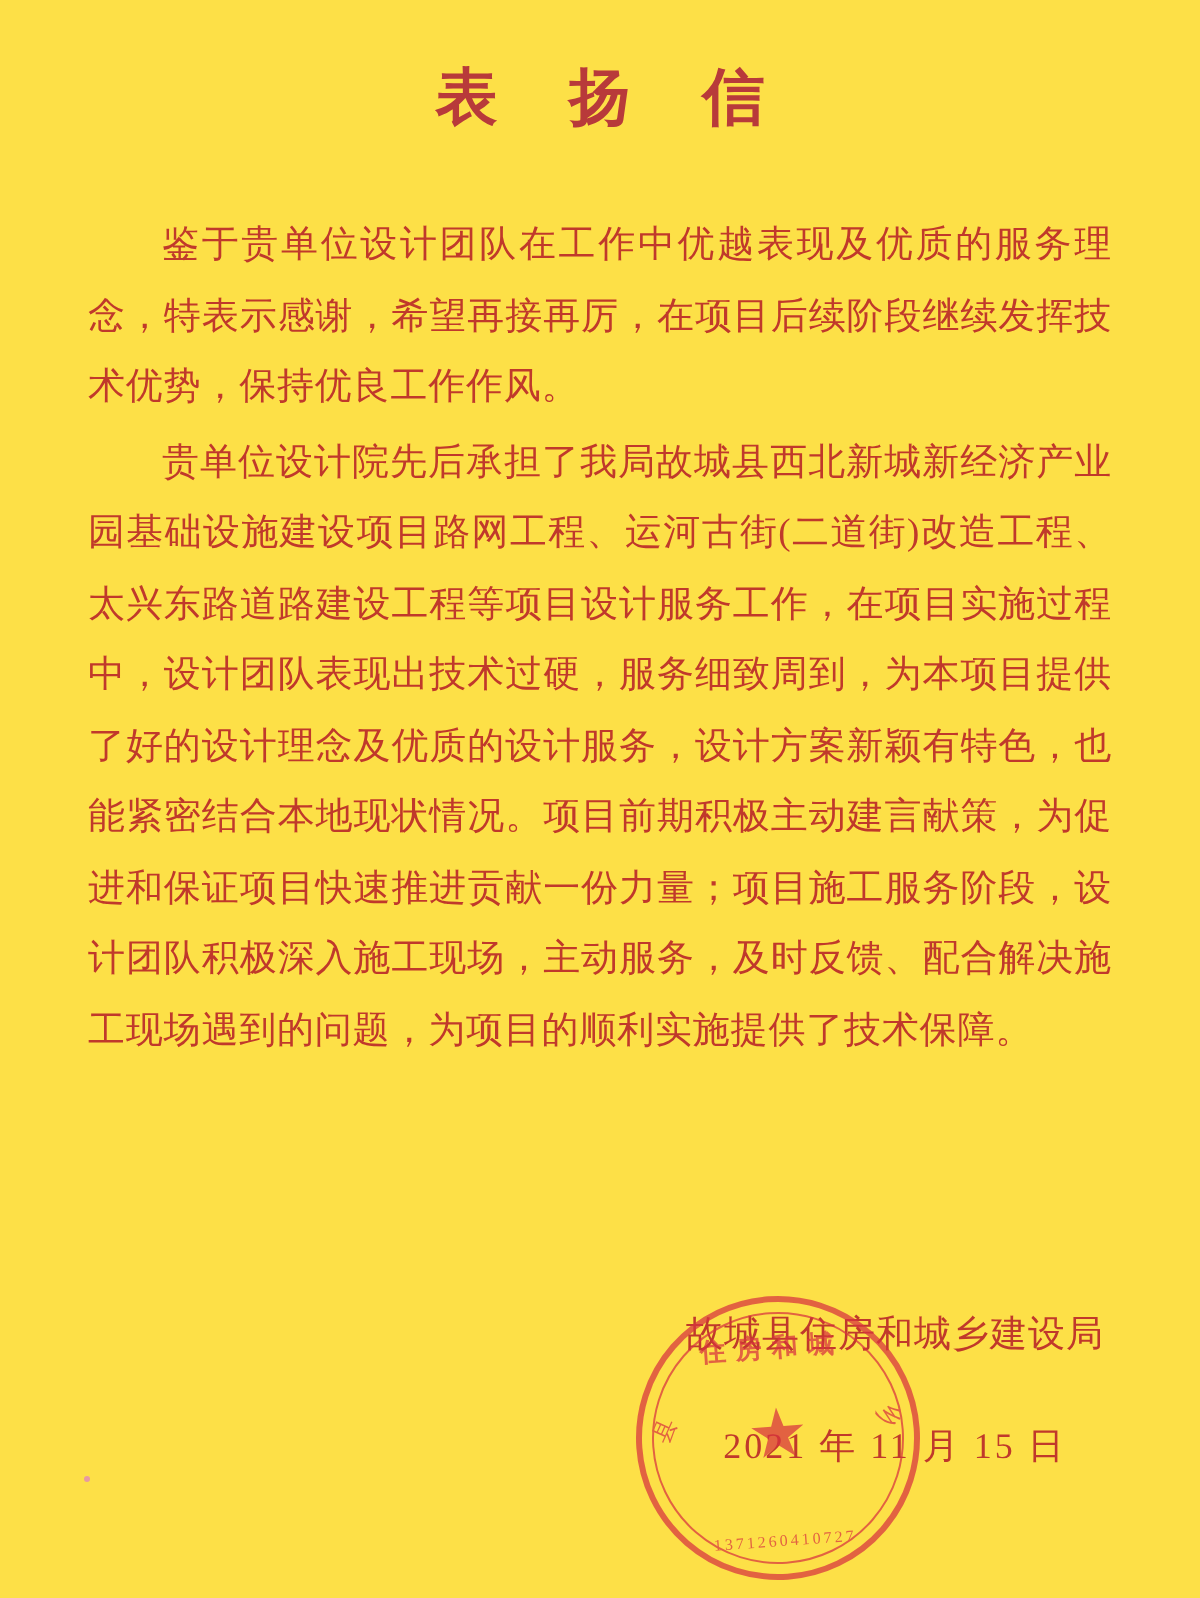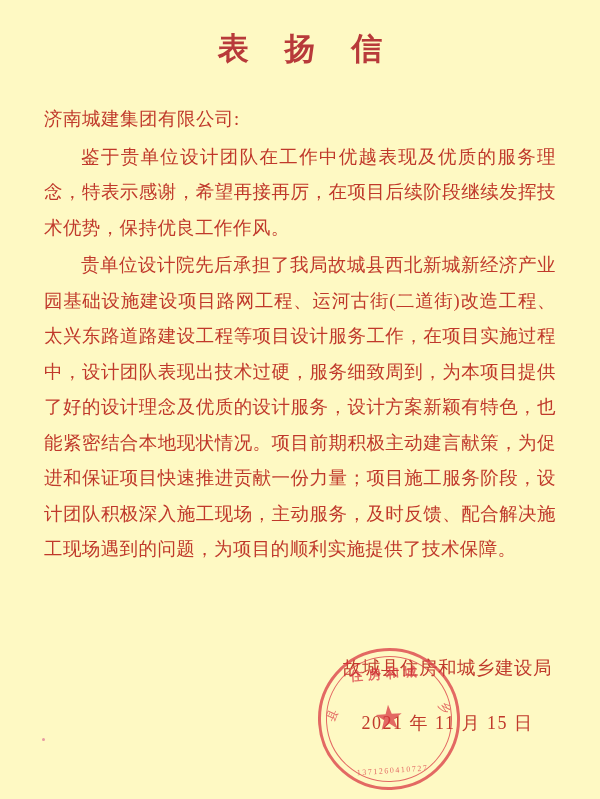--- a/index.html
+++ b/index.html
@@ -13,21 +13,21 @@
     font-family: "Liberation Serif", "DejaVu Serif", serif;
     color: #c0392b;
     overflow: hidden;
   }
   .page {
     position: relative;
     width: 600px;
     height: 799px;
     box-sizing: border-box;
     padding: 0;
-    background: #fef9c3;
+    background: #fde047;
   }
   .doc-title {
     text-align: center;
     font-size: 31px;
     font-weight: bold;
     letter-spacing: 14px;
     padding-top: 28px;
     padding-left: 14px;
     color: #b83a3a;
     font-family: "Liberation Serif", "DejaVu Serif", serif;
@@ -150,21 +150,20 @@
   }
 </style>
 </head>
 <body>
 
 <div class="page">
 
   <div class="doc-title">表 扬 信</div>
 
   <div class="body-block">
-    <div class="salutation">济南城建集团有限公司:</div>
     <p class="para">鉴于贵单位设计团队在工作中优越表现及优质的服务理念，特表示感谢，希望再接再厉，在项目后续阶段继续发挥技术优势，保持优良工作作风。</p>
     <p class="para">贵单位设计院先后承担了我局故城县西北新城新经济产业园基础设施建设项目路网工程、运河古街(二道街)改造工程、太兴东路道路建设工程等项目设计服务工作，在项目实施过程中，设计团队表现出技术过硬，服务细致周到，为本项目提供了好的设计理念及优质的设计服务，设计方案新颖有特色，也能紧密结合本地现状情况。项目前期积极主动建言献策，为促进和保证项目快速推进贡献一份力量；项目施工服务阶段，设计团队积极深入施工现场，主动服务，及时反馈、配合解决施工现场遇到的问题，为项目的顺利实施提供了技术保障。</p>
   </div>
 
   <div class="signature-block">
     <div class="sign-org">故城县住房和城乡建设局</div>
     <div class="sign-date">2021 年 11 月 15 日</div>
   </div>
 
   <div class="seal">

